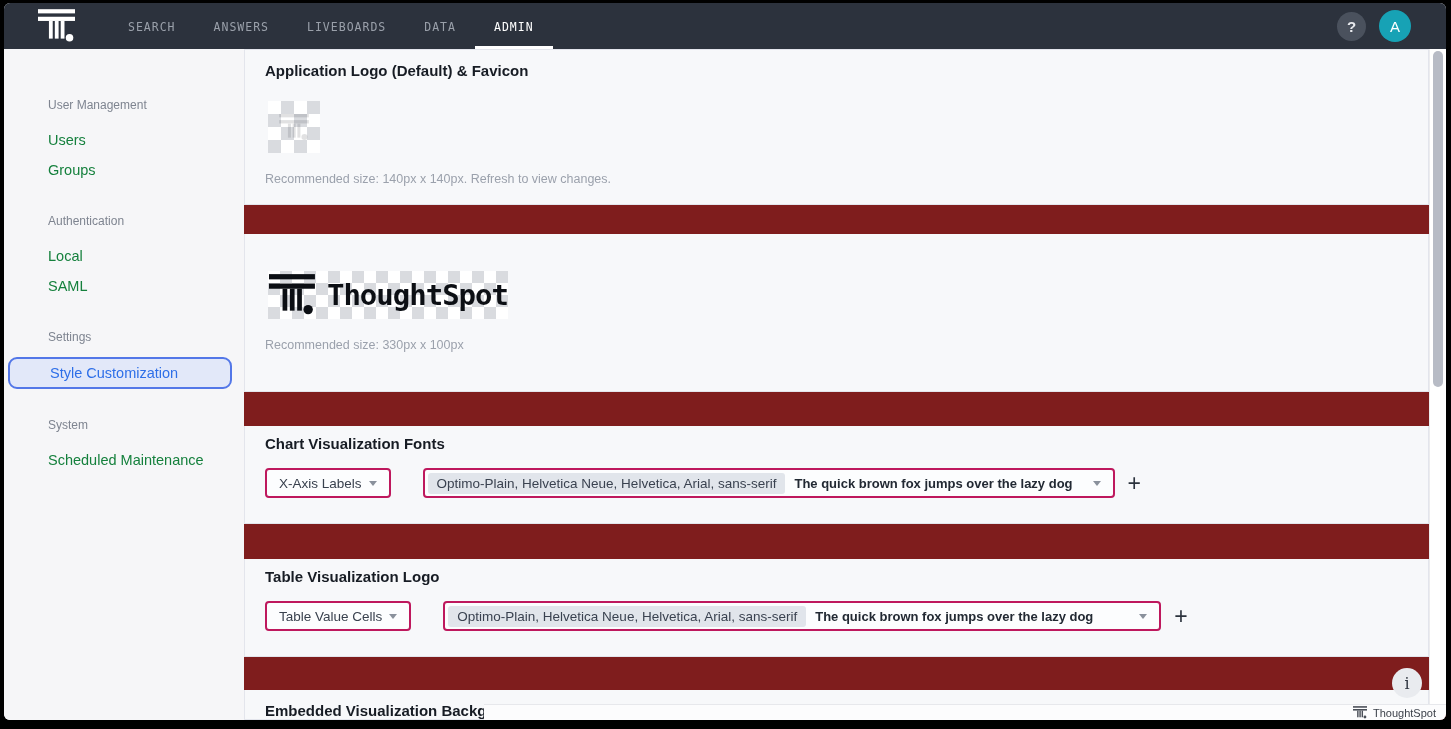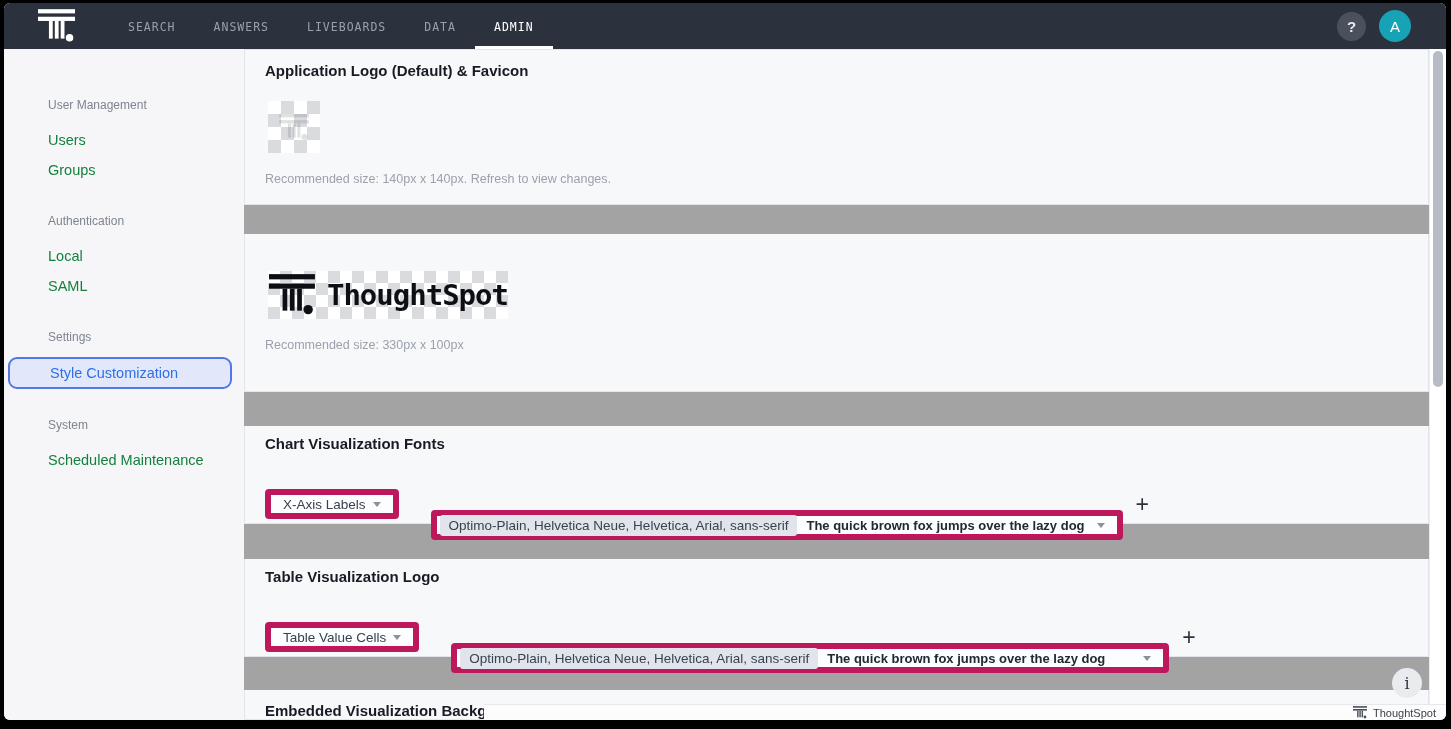--- a/index.html
+++ b/index.html
@@ -36,21 +36,21 @@
   
   .sidebar { width:240px; flex:0 0 240px; background:#f6f6f8; padding-top:49px; }
   .side-group { margin-top:29px; }
   .side-group:first-child { margin-top:0; }
   .side-label { font-size:12px; color:#7e8490; padding-left:44px; margin-bottom:13px; }
   .side-item { font-size:14.5px; color:#15803d; padding:7px 0 7px 44px; cursor:pointer; }
   .side-item.selected { margin:0 12px 0 4px; border:2px solid #5377e8; border-radius:9px;
                         background:#e2e8f9; color:#2e6fe8; padding:6px 0 6px 40px; }
 
   
-  .main { flex:1; background:#a3a3a3; position:relative; overflow:hidden; }
+  .main { flex:1; background:#7f1d1d; position:relative; overflow:hidden; }
   .cards { margin-right:17px; display:flex; flex-direction:column; height:100%; }
   .card { background:#f7f8fa; border:1px solid #e3e5ec; border-top:none; }
   .card:first-child { border-top:1px solid #e3e5ec; }
   .gap { flex:0 0 auto; }
   .card-title { font-size:15px; font-weight:bold; color:#171c24; margin-left:20px; }
 
   .card-favicon { height:156px; padding-top:12px; }
   .checker-sm { width:52px; height:52px; margin:22px 0 0 23px; background-color:#fff;
     background-image:
       linear-gradient(45deg,#d9dbdf 25%,transparent 25%,transparent 75%,#d9dbdf 75%),
@@ -65,26 +65,26 @@
     background-image:
       linear-gradient(45deg,#d9dbdf 25%,transparent 25%,transparent 75%,#d9dbdf 75%),
       linear-gradient(45deg,#d9dbdf 25%,transparent 25%,transparent 75%,#d9dbdf 75%);
     background-position:0 0,12px 12px; background-size:24px 24px;
     display:flex; align-items:center; cursor:pointer; color:#0c0f14; }
   .wordmark { font-family:"DejaVu Sans Mono", monospace; font-size:29px; font-weight:bold;
               letter-spacing:-1px; margin-left:12px; }
 
   .card-fonts { height:98px; padding-top:9px; }
   .font-row { display:flex; align-items:center; margin:16px 0 0 20px; }
-  .select-box { height:30px; background:#fcfdfe; border:6px solid #be185d; border-radius:4px;
+  .select-box { height:30px; background:#fcfdfe; border:2px solid #be185d; border-radius:4px;
                 display:flex; align-items:center; cursor:pointer; }
   .target-select { padding:0 12px; font-size:13.5px; color:#39414e; }
   .chev { width:0; height:0; border-left:4.5px solid transparent; border-right:4.5px solid transparent;
           border-top:5px solid #8a919c; margin-left:7px; }
-  .font-select { margin-left:32px;margin-top:42px; }
+  .font-select { margin-left:32px; }
   .chip { background:#e1e5eb; border-radius:3px; margin-left:3px; padding:3px 9px;
           font-size:13.5px; color:#3a4250; white-space:nowrap; }
   .preview { font-size:13px; font-weight:bold; color:#222933; margin-left:9px; white-space:nowrap; }
   .font-select .chev { margin-left:auto; margin-right:12px; }
   .chart-font-select { width:692px; }
   .table-font-select { width:718px; }
   .plus-btn { font-size:23px; font-weight:normal; color:#2b323c; margin-left:13px;
               line-height:20px; cursor:pointer; background:none; border:none;
               font-family:"Liberation Sans", sans-serif; }
 

